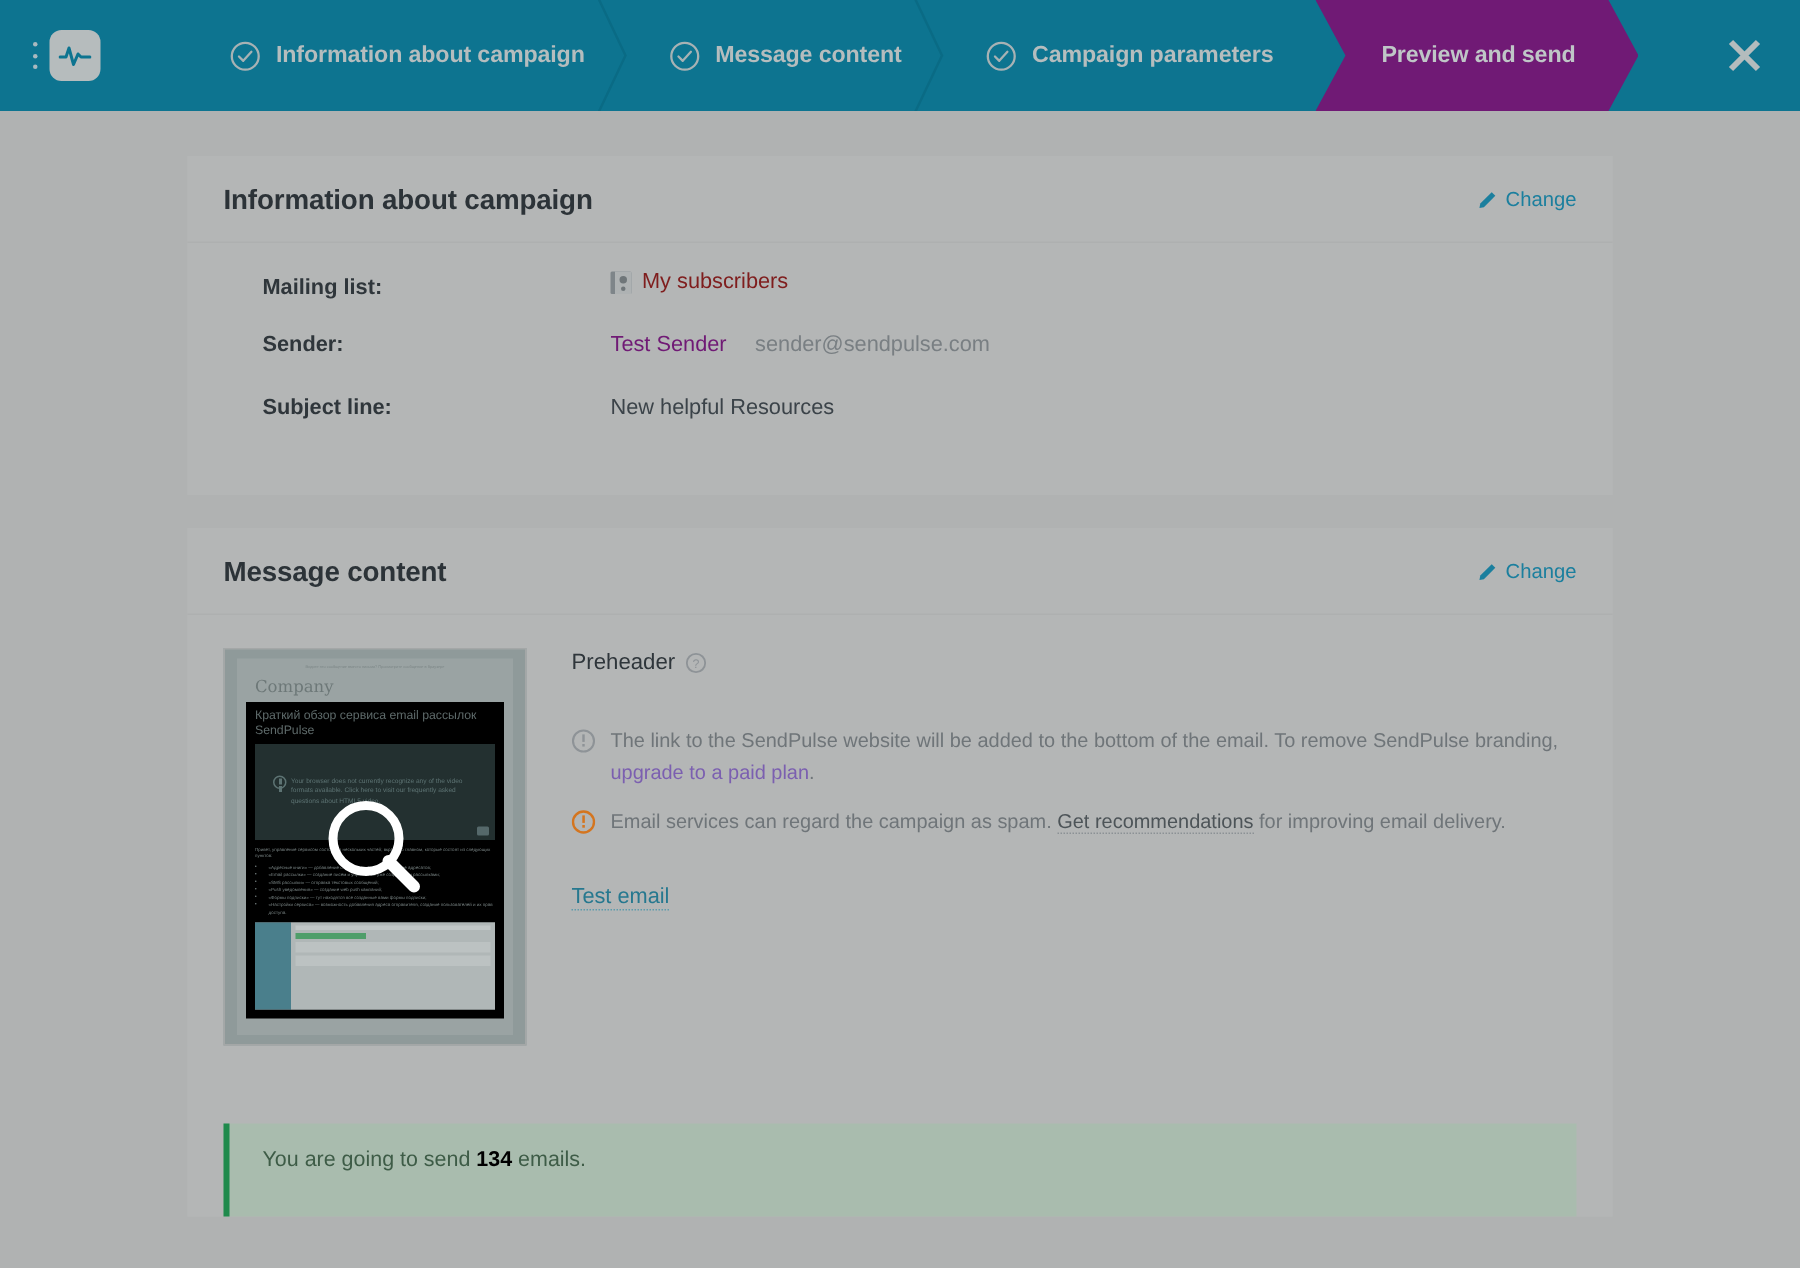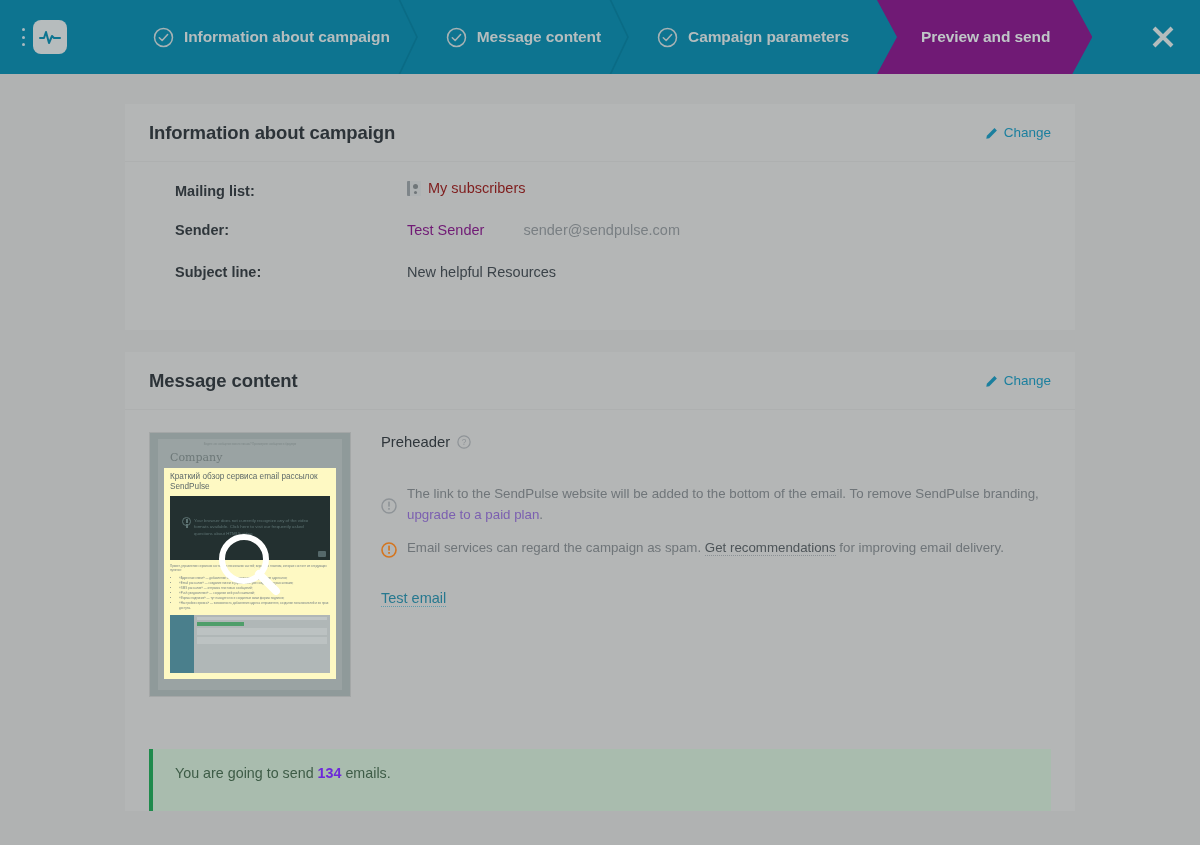--- a/index.html
+++ b/index.html
@@ -195,21 +195,21 @@
     color: #3b4349;
     display: flex;
     align-items: center;
     gap: 7px;
   }
   .list-link {
     color: #7f1d1d;
     cursor: pointer;
   }
   .sender-name { color: #701a75; text-align: right; }
-  .sender-email { color: #797f83; margin-left: 32px; }
+  .sender-email { color: #797f83; margin-left: 12px; }
 
   .book-icon {
     width: 14px; height: 15px;
     display: inline-block;
     background: #7e8589;
     border-radius: 1px;
     position: relative;
     flex: 0 0 14px;
   }
   .book-icon::before {
@@ -261,21 +261,21 @@
     overflow: hidden;
     white-space: nowrap;
   }
   .t-brand {
     font-family: "DejaVu Serif", serif;
     font-size: 11px;
     color: #6d7878;
     padding: 1px 0 4px 12px;
   }
   .t-card {
-    background: #fef9c3;
+    background: #000000;
     margin: 0 6px;
     padding: 4px 6px 6px;
   }
   .t-h1 {
     font-size: 8.2px;
     line-height: 1.22;
     color: #5e6a6a;
     font-weight: normal;
     margin-bottom: 4px;
   }
@@ -369,21 +369,21 @@
     font-weight: normal;
     color: #2f363b;
   }
   .help-icon {
     width: 14px; height: 14px;
     display: block;
   }
 
   .notice {
     display: flex;
-    align-items: center;
+    align-items: flex-start;
     gap: 10px;
     font-size: 13.3px;
     color: #6f7579;
     line-height: 1.56;
     margin-bottom: 13px;
     max-width: 660px;
     margin-top: 12px;
   }
   .notice .ico { flex: 0 0 16px; margin-top: 2px; }
   .notice .ico svg { display: block; }
@@ -415,21 +415,21 @@
     background: #a9bcae;
     border-left: 4px solid #1f8a4c;
     padding: 16px 20px 18px 22px;
     width: 902px;
   }
   .alert-line1 {
     font-size: 14.3px;
     color: #3e5c47;
     margin-bottom: 12px;
   }
-  .alert-line1 b { color: #6d28d9; }
+  .alert-line1 b { color: #000000; }
   .alert-size {
     display: inline-block;
     background: #f2fbf1;
     padding: 9px 14px 10px 16px;
     font-size: 14.3px;
     color: #3a6246;
     margin-left: -22px;
   }
   .alert-size b { color: #1e5530; font-weight: bold; }
 

